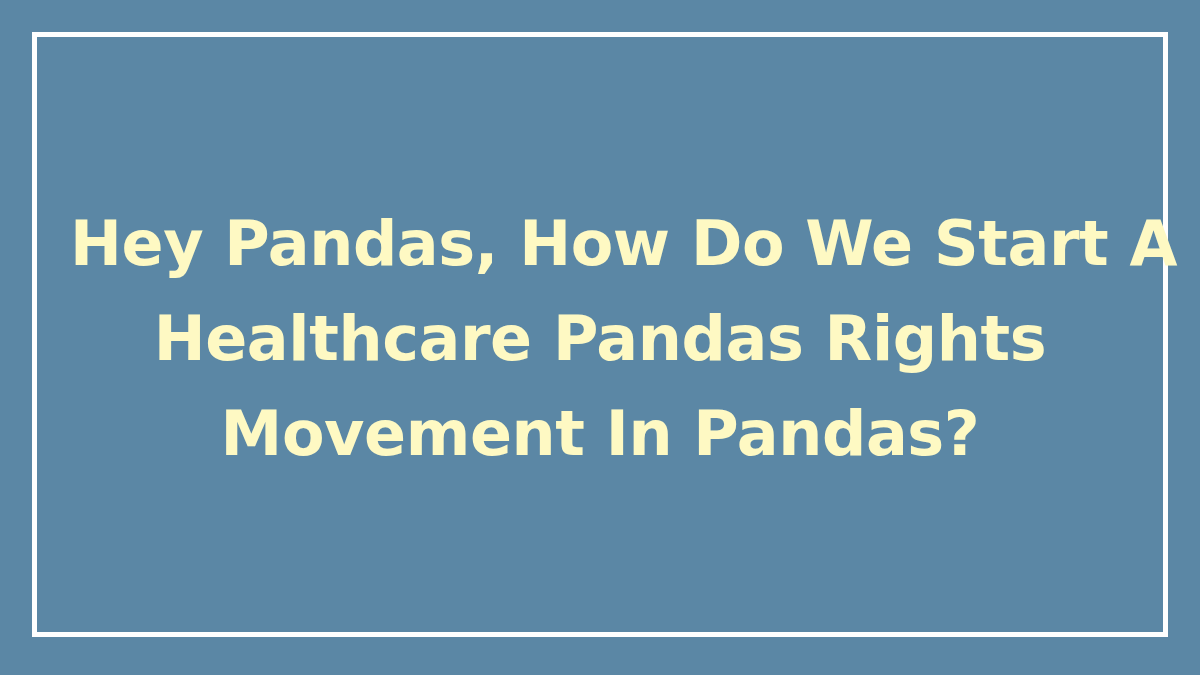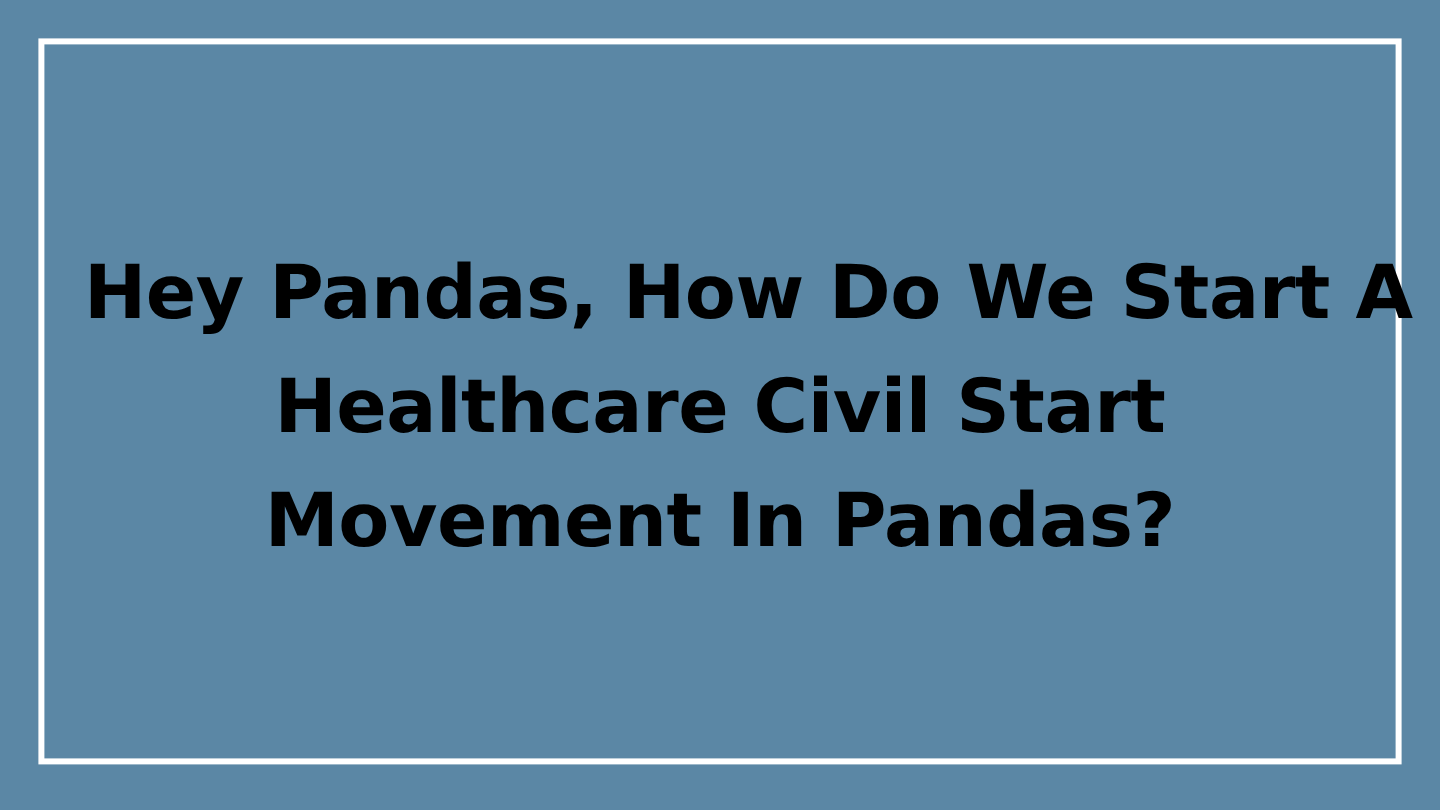--- a/index.html
+++ b/index.html
@@ -45,36 +45,36 @@
     align-items: center;
     justify-content: flex-start;
     box-sizing: border-box;
     padding: 196px 70px 0 70px;
   }
 
   .title-line {
     display: block;
     width: 100%;
     text-align: center;
-    color: #000000;
+    color: #fef9c3;
     font-family: "DejaVu Sans", "Liberation Sans", sans-serif;
     font-size: 62px;
     font-weight: 700;
     line-height: 95px;
     letter-spacing: -0.4px;
     white-space: nowrap;
     -webkit-font-smoothing: antialiased;
   }
 </style>
 </head>
 <body>
 
 <div id="card">
 
   <div id="border-frame"></div>
 
   <div id="title-block">
     <span class="title-line">Hey Pandas, How Do We Start A</span>
-    <span class="title-line">Healthcare Civil Start</span>
+    <span class="title-line">Healthcare Pandas Rights</span>
     <span class="title-line">Movement In Pandas?</span>
   </div>
 
 </div>
 
 </body></html>

